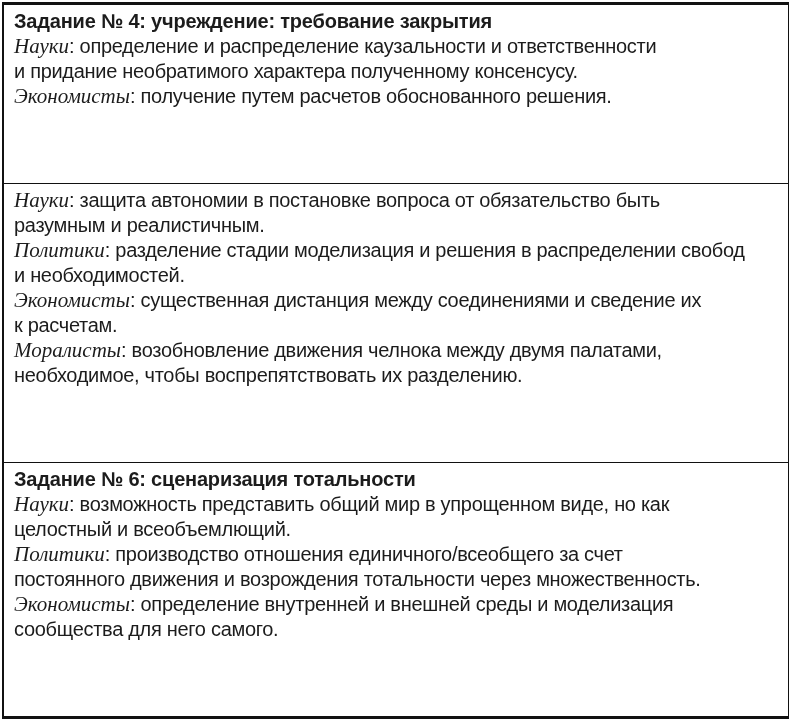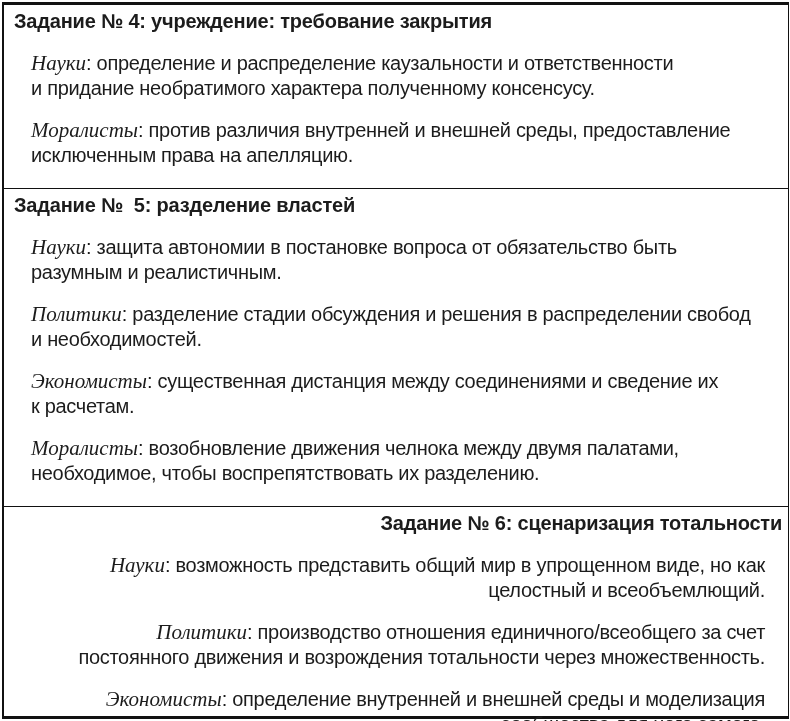--- a/index.html
+++ b/index.html
@@ -21,42 +21,41 @@
     height: 100%;
     border-top: 3px solid #111111;
     border-bottom: 3px solid #111111;
     border-left: 2px solid #111111;
     border-right: 1px solid #111111;
     display: flex;
     flex-direction: column;
   }
   .task-section {
     box-sizing: border-box;
-    padding: 4px 6px 3px 10px;
+    padding: 4px 6px 12px 10px;
     border-bottom: 1px solid #111111;
   }
   .task-section.thick-sep {
     border-bottom: 2px solid #f97316;
-    text-align: right;
   }
   .task-section:last-child {
     border-bottom: none;
   }
   .task-section.grow {
     flex: 1 1 auto;
   }
   .section-title {
     font-weight: 700;
     font-size: 20px;
     line-height: 25px;
     letter-spacing: -0.2px;
     white-space: pre-wrap;
   }
   .item {
-    margin: 17px;
+    margin: 0;
     font-size: 20px;
     line-height: 25px;
     letter-spacing: -0.3px;
   }
   .lead {
     font-family: "Liberation Serif", serif;
     font-style: italic;
     font-size: 21px;
     letter-spacing: 0;
   }
@@ -70,29 +69,27 @@
 </head>
 <body>
 
 <div class="page">
   <div class="task-table">
 
     <section class="task-section grow">
       <div class="section-title">Задание № 4: учреждение: требование закрытия</div>
       <p class="item"><span class="lead">Науки</span><span class="txt">: определение и распределение каузальности и ответственности
 и придание необратимого характера полученному консенсусу.</span></p>
-      <p class="item"><span class="lead">Моралисты</span><span class="txt">: против различия внутренней и внешней среды, предоставление
-исключенным права на апелляцию.</span></p>
+      <p class="item"><span class="lead">Экономисты</span><span class="txt">: получение путем расчетов обоснованного решения.</span></p>
     </section>
 
     <section class="task-section grow">
-      <div class="section-title">Задание №  5: разделение властей</div>
       <p class="item"><span class="lead">Науки</span><span class="txt">: защита автономии в постановке вопроса от обязательство быть
 разумным и реалистичным.</span></p>
-      <p class="item"><span class="lead">Политики</span><span class="txt">: разделение стадии обсуждения и решения в распределении свобод
+      <p class="item"><span class="lead">Политики</span><span class="txt">: разделение стадии моделизация и решения в распределении свобод
 и необходимостей.</span></p>
       <p class="item"><span class="lead">Экономисты</span><span class="txt">: существенная дистанция между соединениями и сведение их
 к расчетам.</span></p>
       <p class="item"><span class="lead">Моралисты</span><span class="txt">: возобновление движения челнока между двумя палатами,
 необходимое, чтобы воспрепятствовать их разделению.</span></p>
     </section>
 
     <section class="task-section grow thick-sep">
       <div class="section-title">Задание № 6: сценаризация тотальности</div>
       <p class="item"><span class="lead">Науки</span><span class="txt">: возможность представить общий мир в упрощенном виде, но как

